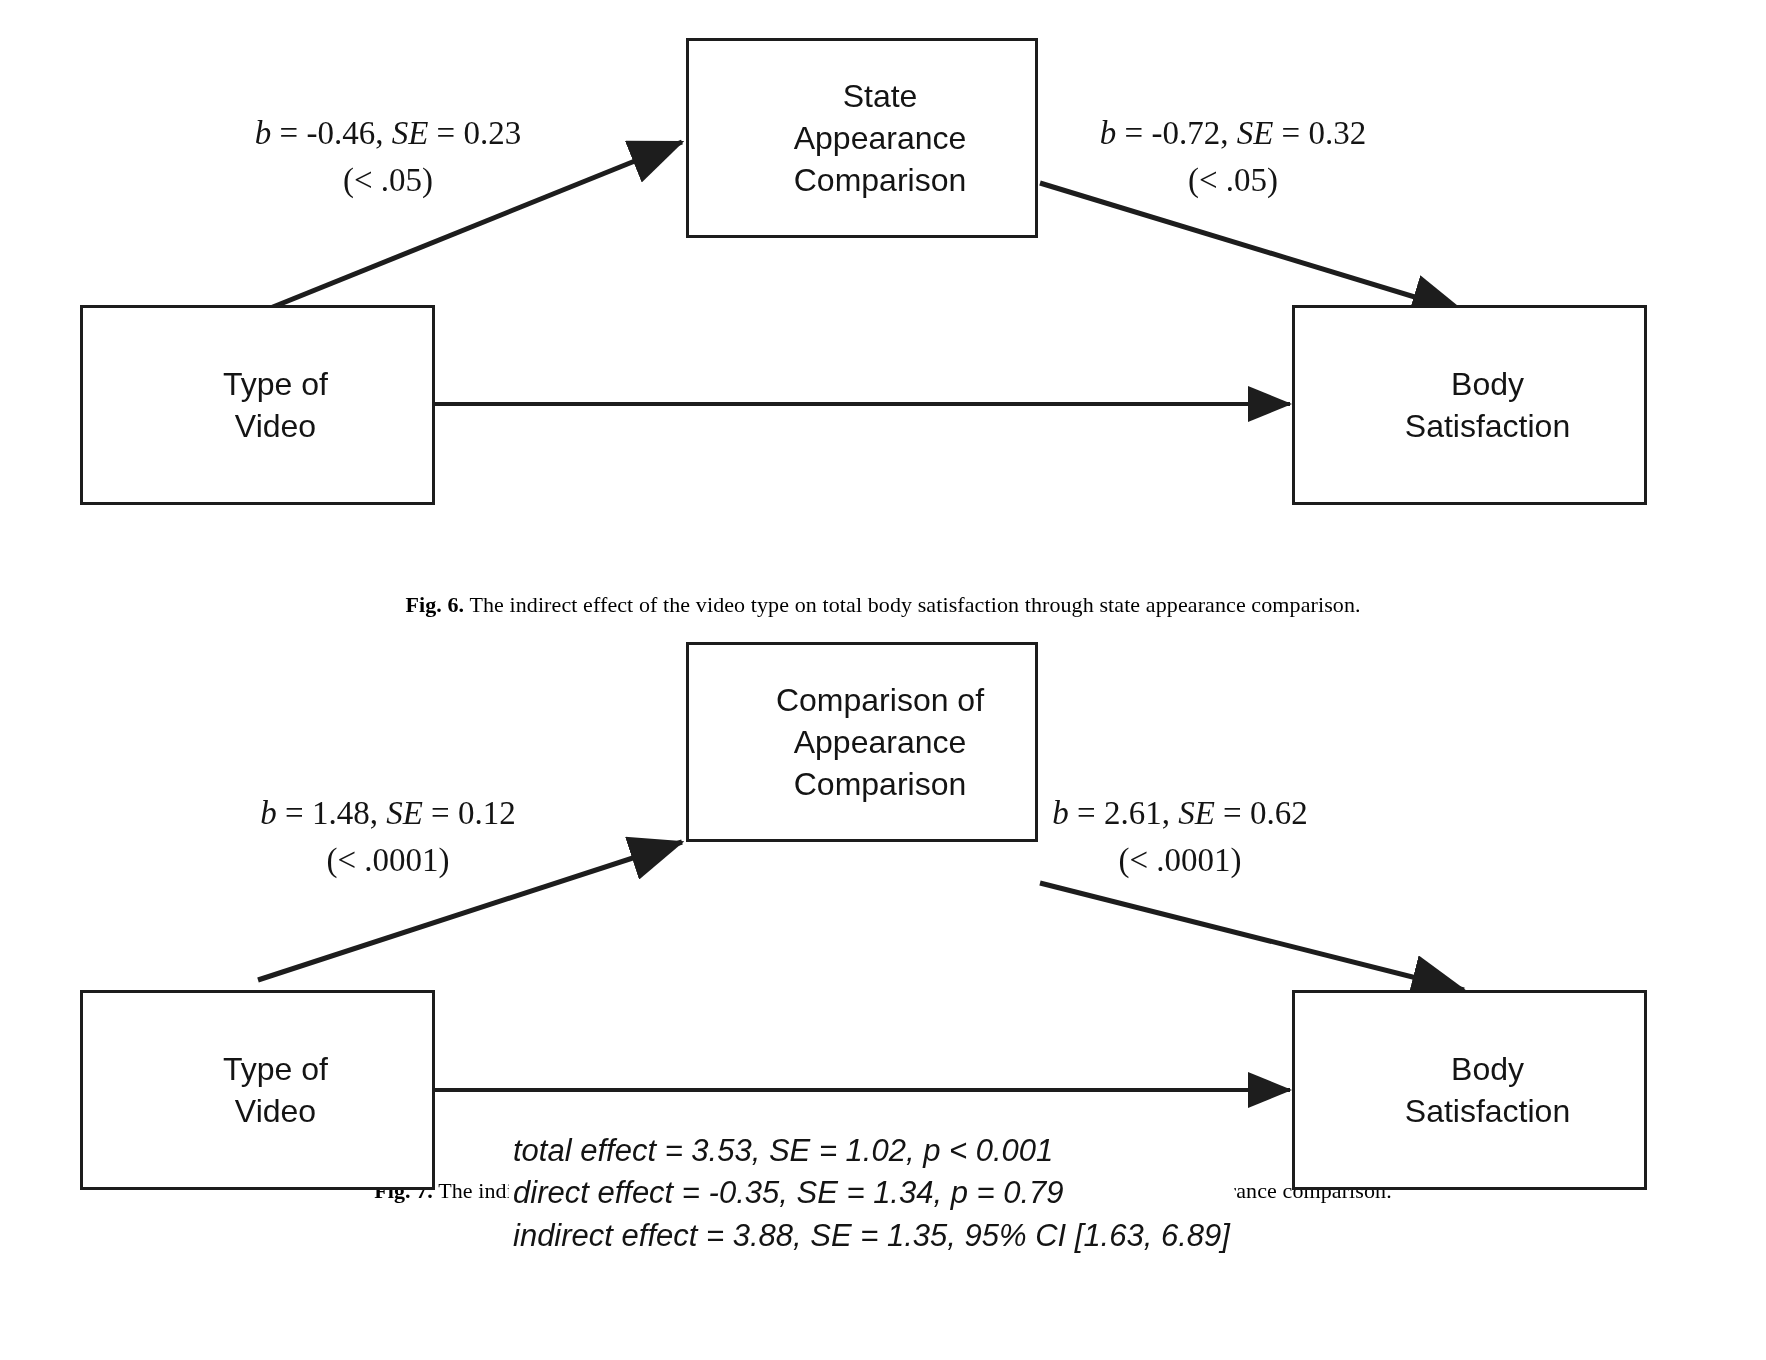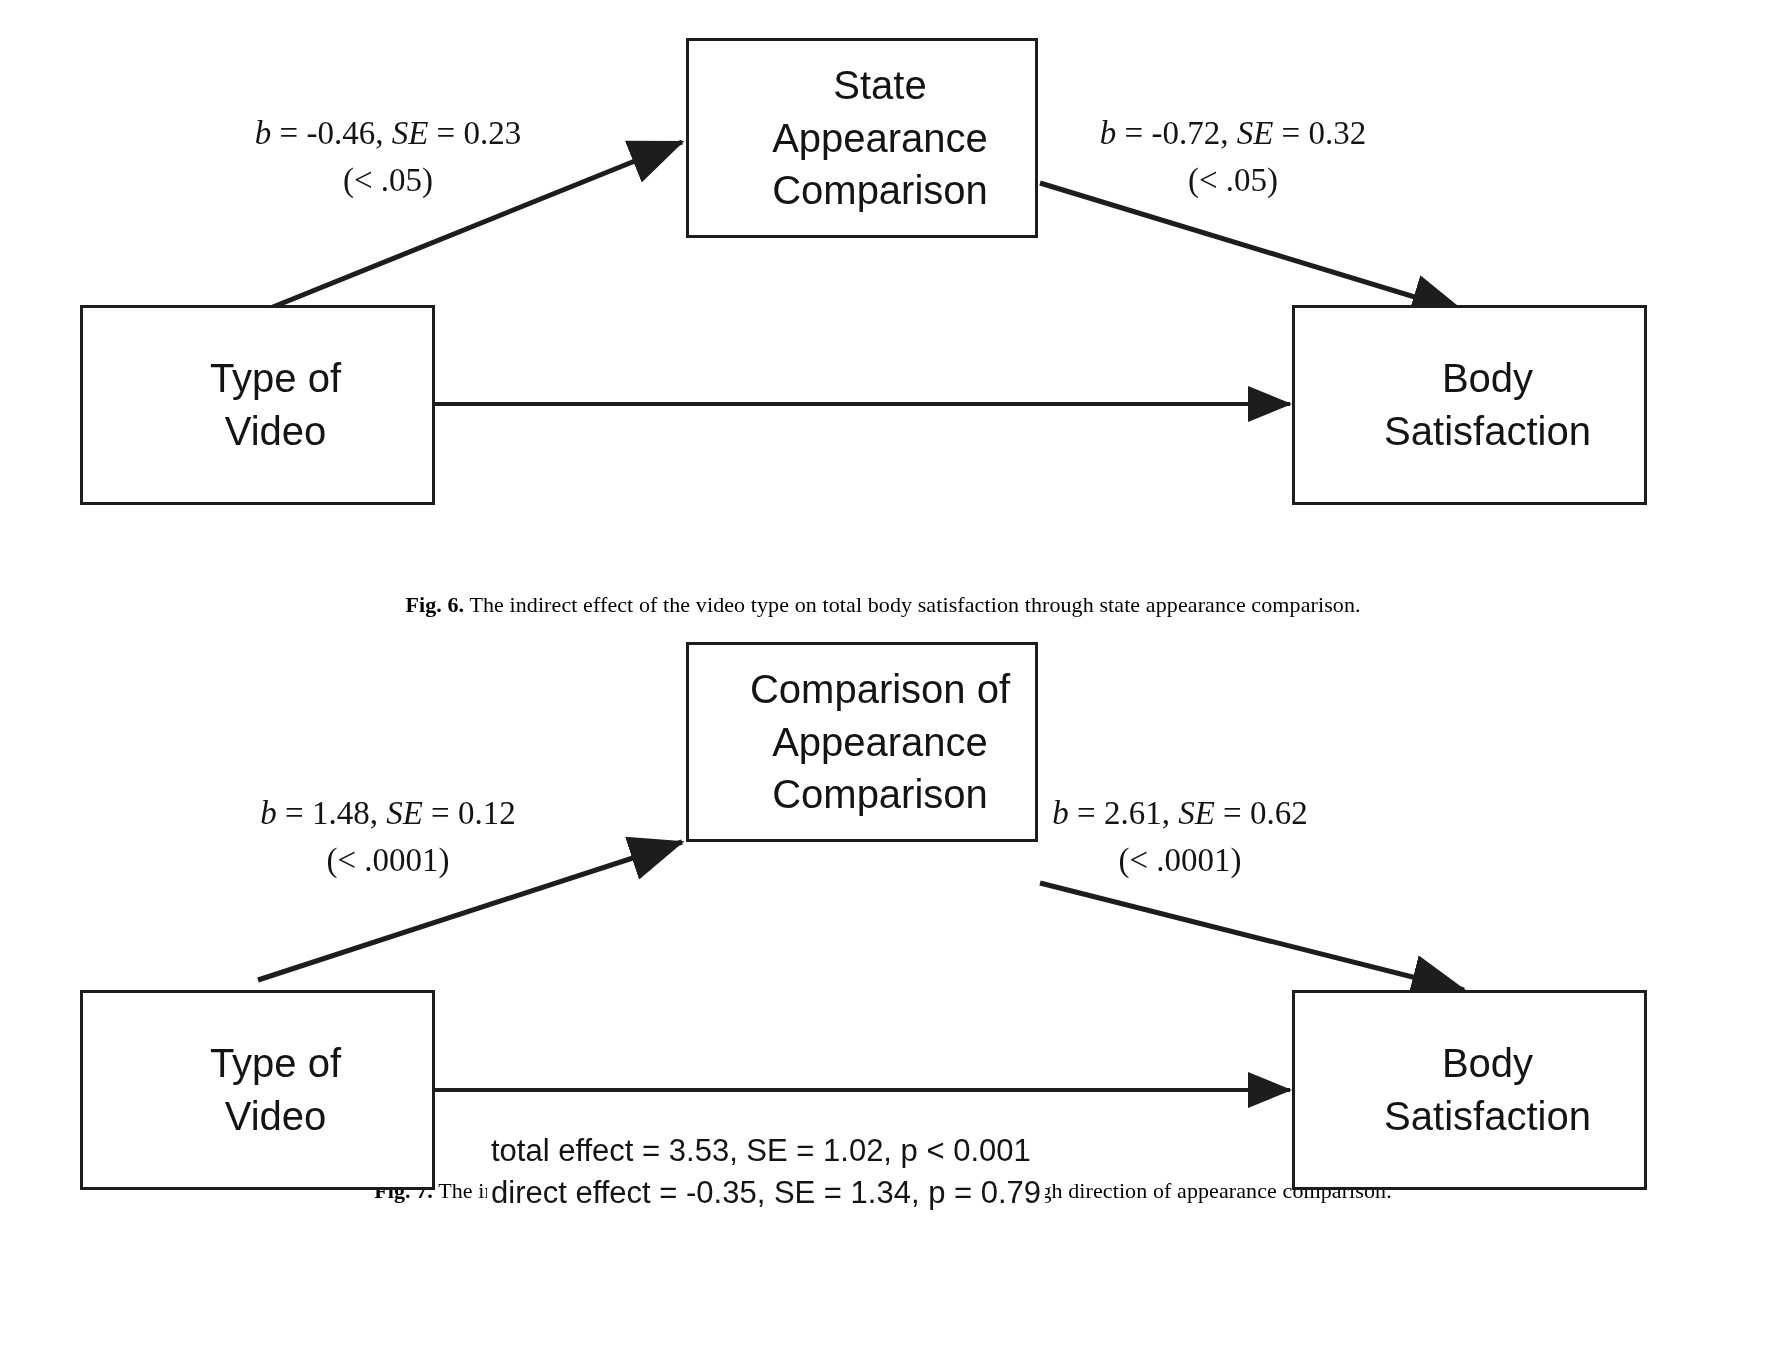--- a/index.html
+++ b/index.html
@@ -36,21 +36,21 @@
     position: absolute;
     box-sizing: border-box;
     border: 3px solid #1d1d1d;
     background: #ffffff;
     display: flex;
     flex-direction: column;
     align-items: center;
     justify-content: center;
     text-align: center;
     font-family: "Liberation Sans", sans-serif;
-    font-size: 40px;
+    font-size: 32px;
     line-height: 1.32;
     color: #141414;
     z-index: 3;
     padding-left: 36px;
   }
   .node .ln { display: block; white-space: nowrap; }
 
   .edge-label {
     position: absolute;
     text-align: center;
@@ -202,23 +202,24 @@
     <div class="edge-label" style="left:208px; top:140px; width:360px;">
       <span class="l1"><i>b</i> = 1.48, <i>SE</i> = 0.12</span>
       <span class="l2">(&lt; .0001)</span>
     </div>
 
     <div class="edge-label" style="left:1000px; top:140px; width:360px;">
       <span class="l1"><i>b</i> = 2.61, <i>SE</i> = 0.62</span>
       <span class="l2">(&lt; .0001)</span>
     </div>
 
-    <div class="effects" style="left:487px; top:478px;">
+    <div class="effects" style="left:509px; top:478px;font-style:italic;">
       <div>total effect =  3.53, SE = 1.02, p &lt; 0.001</div>
       <div>direct  effect = -0.35, SE = 1.34, p = 0.79</div>
+      <div>indirect  effect = 3.88, SE = 1.35, 95% CI [1.63, 6.89]</div>
     </div>
   </div>
 
   <div class="caption" id="caption-7">
     <b>Fig. 7.</b>
     <span>The indirect effect of the video type on total body satisfaction through direction of appearance comparison.</span>
   </div>
 </div>
 
 </body></html>

